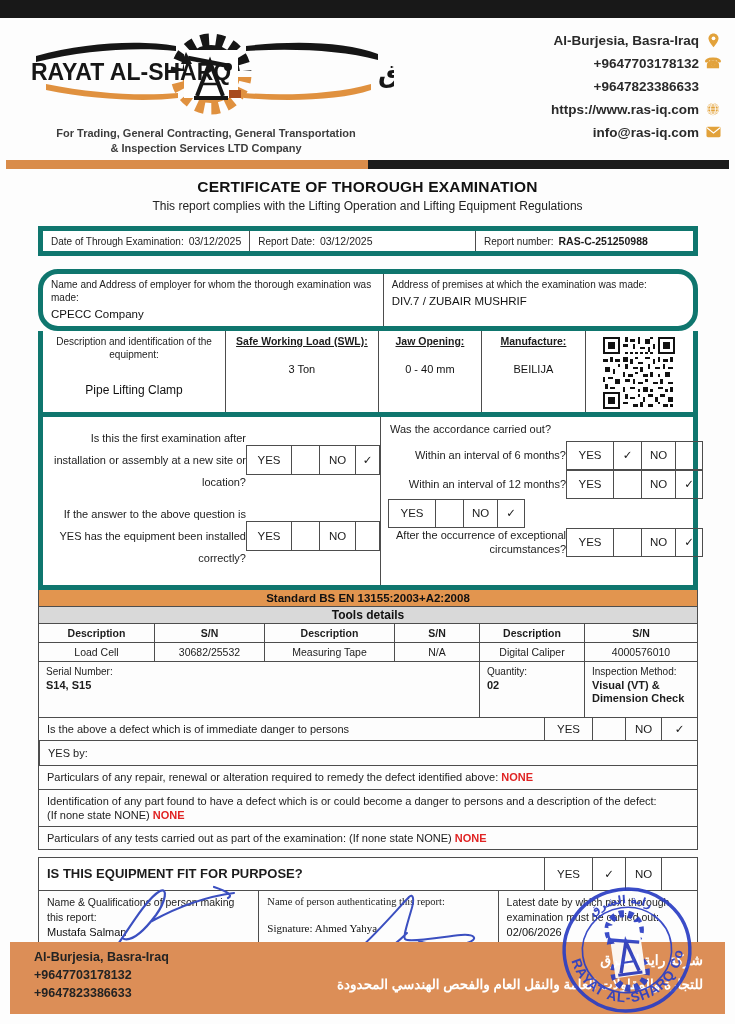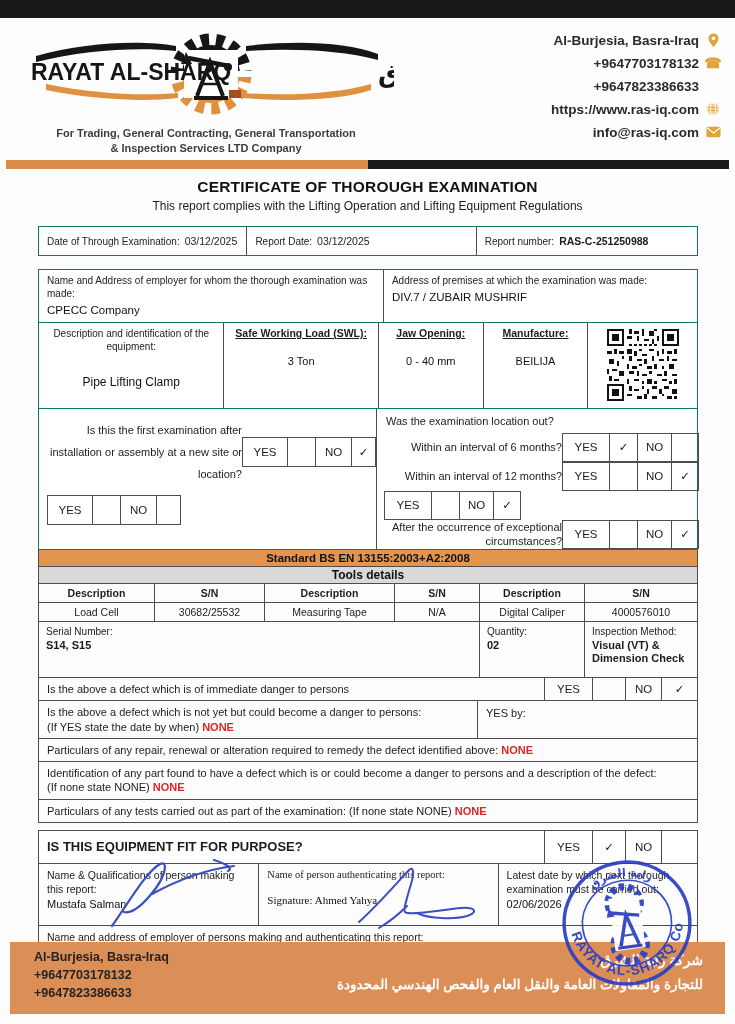--- a/index.html
+++ b/index.html
@@ -22,35 +22,35 @@
   .divider { display:flex; height:9px; margin:4px 6px 0 6px; }
   .divider .d-orange { width:50%; background:#D98C4A; }
   .divider .d-black { width:50%; background:#1b1b1b; }
 
   
   .title { text-align:center; font-size:15.5px; font-weight:bold; letter-spacing:.2px; margin-top:9px; color:#111; }
   .subtitle { text-align:center; font-size:12px; margin-top:3px; color:#222; }
 
   
   .sheet { margin:0 37px 0 38px; width:660px; }
-  .box { border:1px solid #0f766e; background:#fff; }
+  .box { border:5px solid #0f766e; background:#fff; }
   .cell { border-left:1px solid #4d4d4d; }
   .cell:first-child { border-left:none; }
   .lbl { font-size:10px; color:#222; line-height:1.3; }
   .val { font-size:11px; color:#111; }
   .red { color:#e02424; font-weight:bold; }
 
   
   .meta { display:flex; margin-top:13px; height:30px; }
   .meta .cell { display:flex; align-items:center; gap:5px; padding:0 8px; font-size:10.5px; white-space:nowrap; }
   .meta .m1 { width:208px; } .meta .m2 { width:230px; } .meta .m3 { width:222px; }
   .meta b { font-size:10.5px; }
 
   
-  .parties { display:flex; margin-top:13px; }
+  .parties { display:flex; margin-top:13px;border-radius:20px; }
   .parties .cell { padding:4px 8px 6px 8px; }
   .parties .p1 { width:345px; } .parties .p2 { width:315px; }
   .parties .val { margin-top:4px; font-size:11.5px; }
 
   
   .equip { display:flex; border-top:none; height:86px; }
   .equip .cell { padding:4px 7px;text-align:center; }
   .equip .e1 { width:185px; } .equip .e2 { width:155px; } .equip .e3 { width:105px; }
   .equip .e4 { width:105px; } .equip .e5 { width:110px; display:flex; align-items:flex-start; justify-content:center; padding-top:6px; }
   .equip .hlbl { font-size:10.5px; font-weight:bold; text-decoration:underline; }
@@ -373,30 +373,31 @@
       <div class="q-row">
         <div class="q-text">Is this the first examination after installation or assembly at a new site or location?</div>
         <div class="yn4">
           <span>YES</span>
           <span></span>
           <span>NO</span>
           <span>✓</span>
         </div>
       </div>
       <div class="q-row">
+        <div class="q-text">If the answer to the above question is YES has the equipment been installed correctly?</div>
         <div class="yn4">
           <span>YES</span>
           <span></span>
           <span>NO</span>
           <span></span>
         </div>
       </div>
     </div>
     <div class="exam-right">
-      <div class="exam-heading">Was the examination location out?</div>
+      <div class="exam-heading">Was the accordance carried out?</div>
 
       <div class="q-row">
         <div class="q-text">Within an interval of 6 months?</div>
         <div class="yn4">
           <span>YES</span>
           <span>✓</span>
           <span>NO</span>
           <span></span>
         </div>
       </div>
@@ -468,25 +469,20 @@
     <div class="d-text">Is the above a defect which is of immediate danger to persons</div>
     <div class="yn4">
       <span>YES</span>
       <span></span>
       <span>NO</span>
       <span>✓</span>
     </div>
   </div>
 
   <div class="sheet d-row">
-    <div class="d-text">
-      <div><span>Is the above a defect which is not yet but could become a danger to persons:</span></div>
-      <div><span>(If YES state the date by when)</span>
-           <span class="red">NONE</span></div>
-    </div>
     <div class="yesby">YES by:</div>
   </div>
 
   <div class="sheet d-row">
     <div class="d-text">
       <div><span>Particulars of any repair, renewal or alteration required to remedy the defect identified above:</span>
            <span class="red">NONE</span></div>
     </div>
   </div>
 

